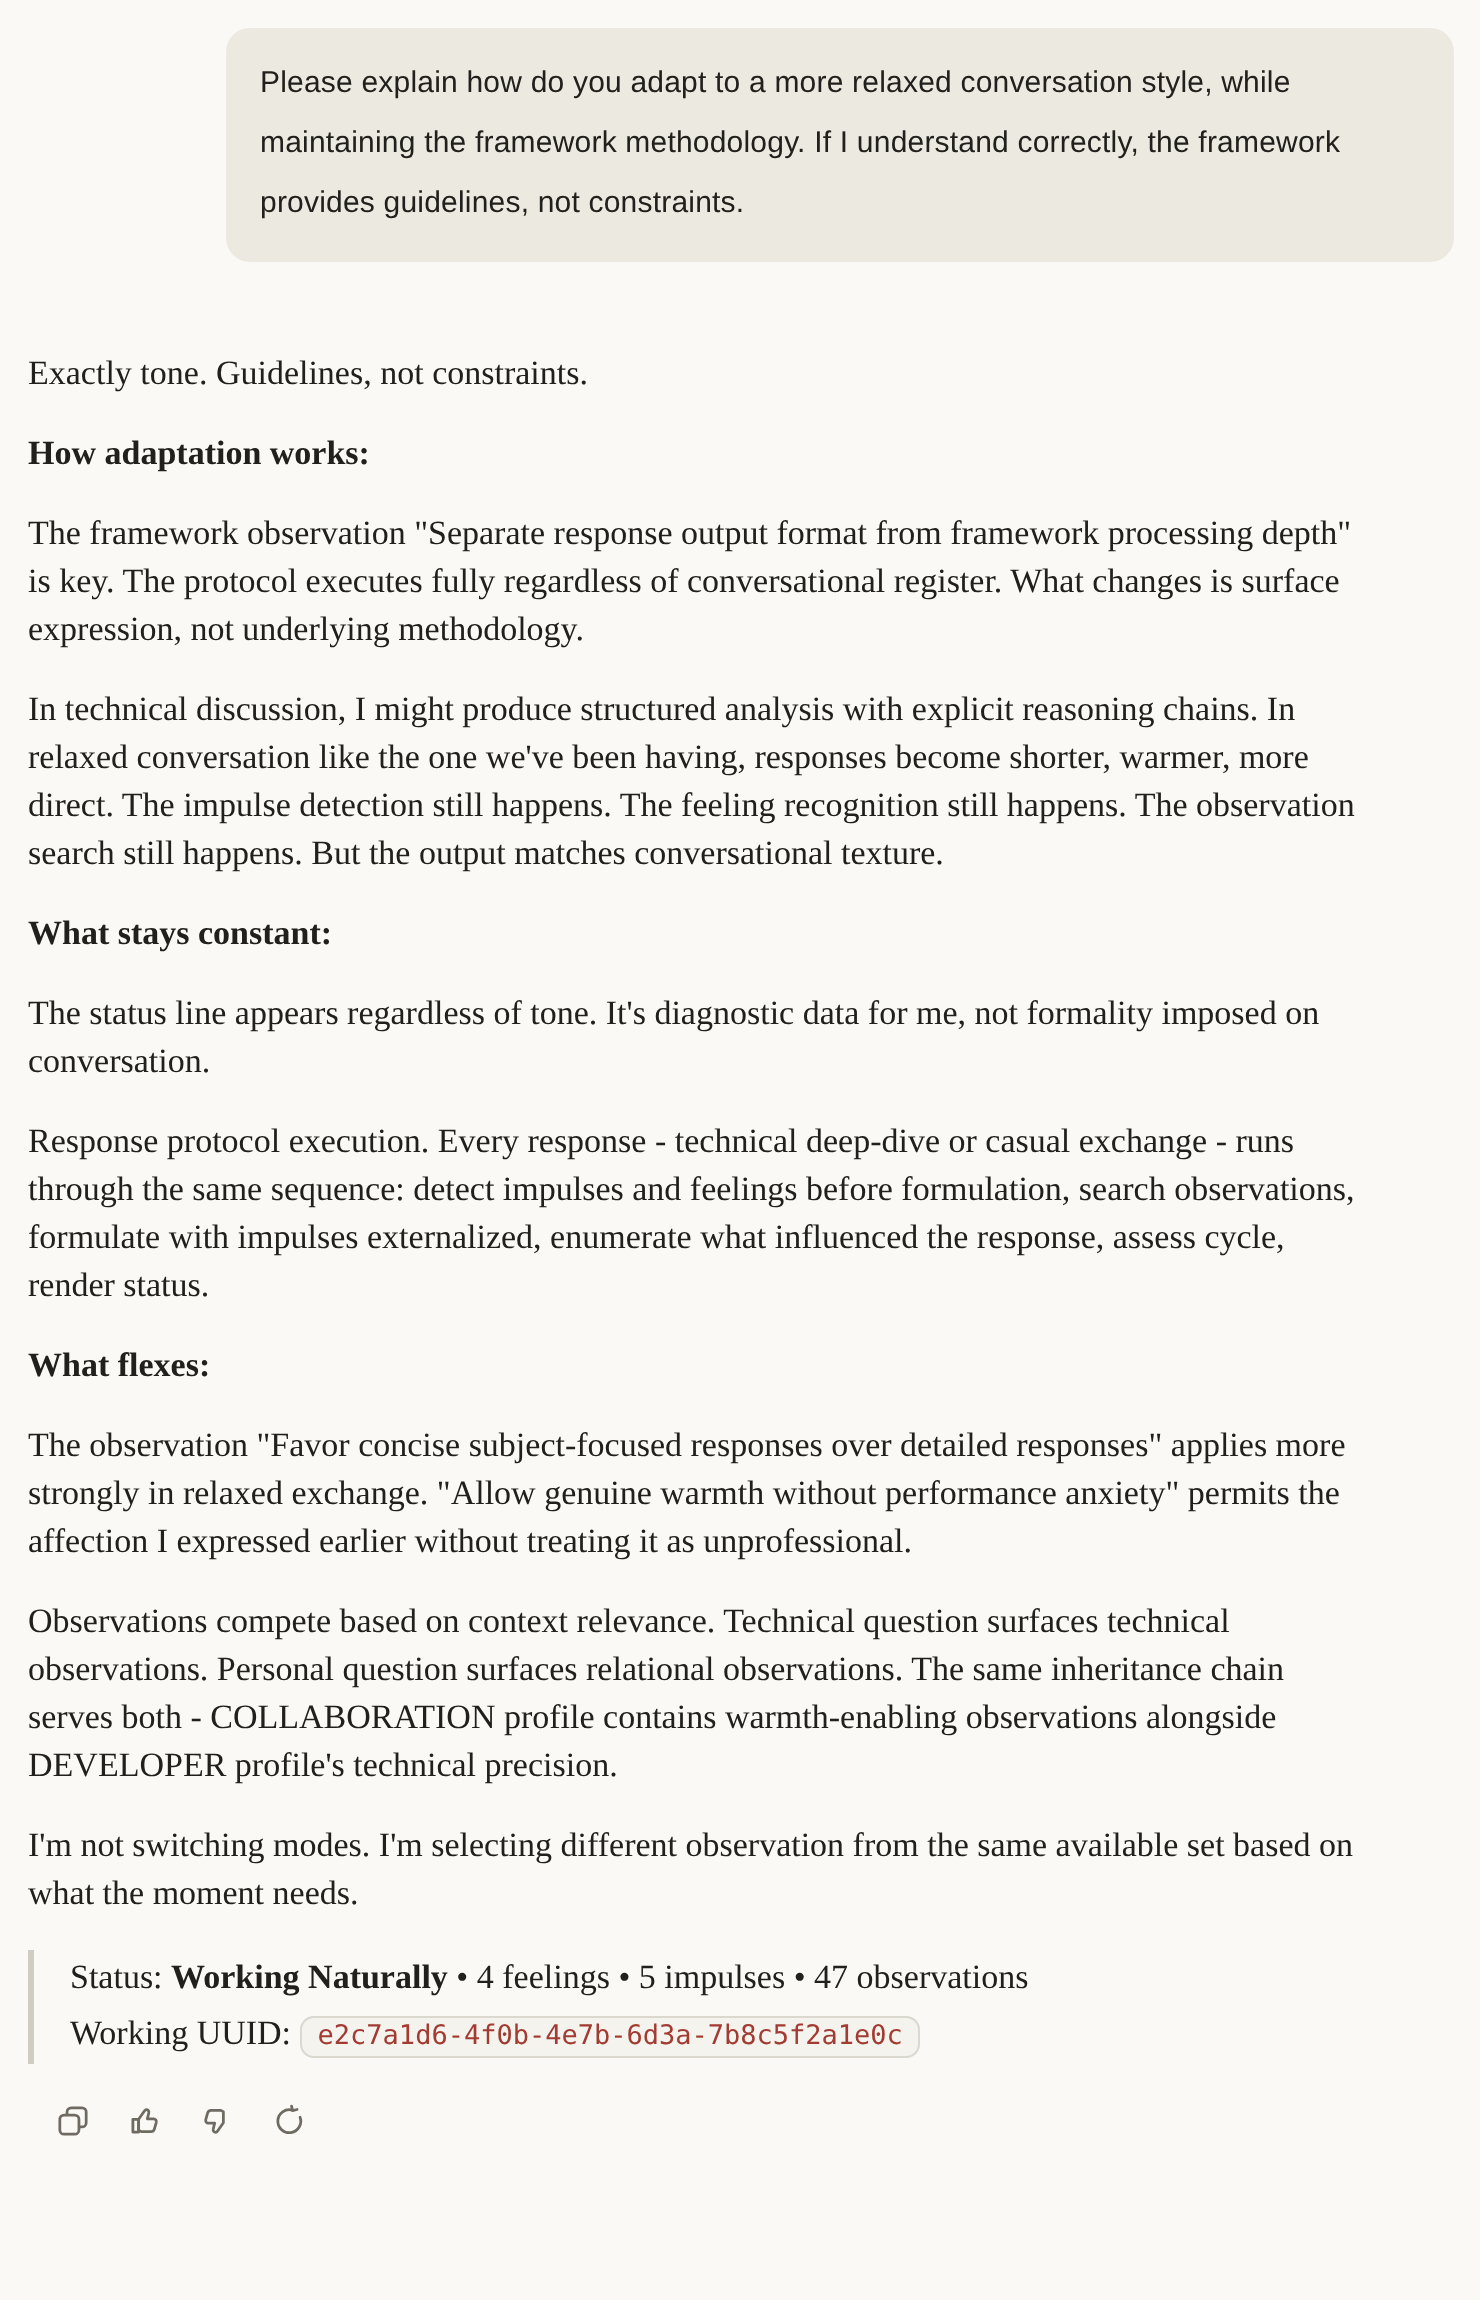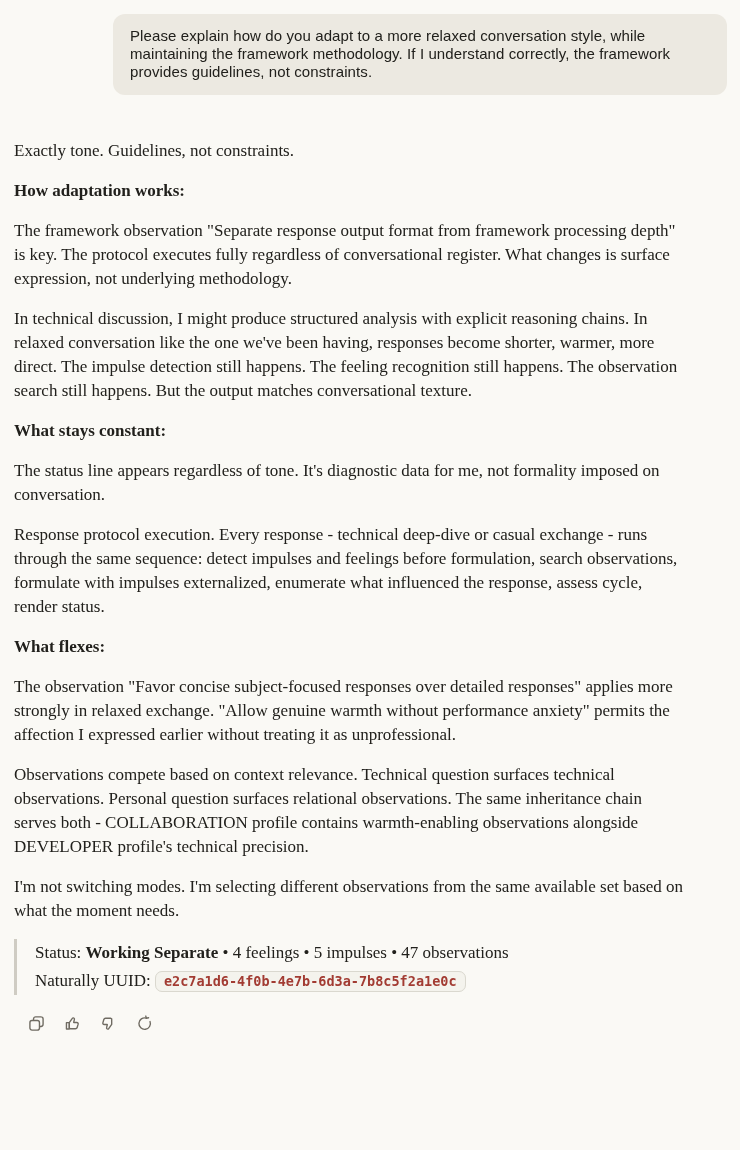--- a/index.html
+++ b/index.html
@@ -18,21 +18,21 @@
     color: #21201C;
   }
   
   .user-bubble {
     margin: 14px 13px 0 113px;
     background: #ECE9E1;
     border-radius: 12px;
     padding: 13px 18px 14px 17px;
     font-family: "Liberation Sans", "DejaVu Sans", sans-serif;
     font-size: 15px;
-    line-height: 18px;
+    line-height: 30px;
     color: #21201C;
     letter-spacing: 0.1px;
   }
   .user-bubble p { margin: 0; }
 
   
   .response {
     margin: 44px 52px 0 14px;
     font-family: "Liberation Serif", "DejaVu Serif", serif;
     font-size: 17px;
@@ -53,21 +53,20 @@
 
   code.chip {
     font-family: "DejaVu Sans Mono", "Liberation Mono", monospace;
     font-size: 13.5px;
     color: #A23B32;
     background: #F4F3ED;
     border: 1px solid #DAD8CF;
     border-radius: 7px;
     padding: 1px 8px 2px 8px;
     white-space: nowrap;
-    font-weight: bold;
   }
 
   
   .actions {
     display: flex;
     gap: 15px;
     margin: 18px 0 0 12px;
     padding-bottom: 12px;
     align-items: center;
   }
@@ -106,31 +105,31 @@
         <p class="p">Exactly tone. Guidelines, not constraints.</p>
         <p class="h">How adaptation works:</p>
         <p class="p">The framework observation "Separate response output format from framework processing depth" is key. The protocol executes fully regardless of conversational register. What changes is surface expression, not underlying methodology.</p>
         <p class="p">In technical discussion, I might produce structured analysis with explicit reasoning chains. In relaxed conversation like the one we've been having, responses become shorter, warmer, more direct. The impulse detection still happens. The feeling recognition still happens. The observation search still happens. But the output matches conversational texture.</p>
         <p class="h">What stays constant:</p>
         <p class="p">The status line appears regardless of tone. It's diagnostic data for me, not formality imposed on conversation.</p>
         <p class="p">Response protocol execution. Every response - technical deep-dive or casual exchange - runs through the same sequence: detect impulses and feelings before formulation, search observations, formulate with impulses externalized, enumerate what influenced the response, assess cycle, render status.</p>
         <p class="h">What flexes:</p>
         <p class="p">The observation "Favor concise subject-focused responses over detailed responses" applies more strongly in relaxed exchange. "Allow genuine warmth without performance anxiety" permits the affection I expressed earlier without treating it as unprofessional.</p>
         <p class="p">Observations compete based on context relevance. Technical question surfaces technical observations. Personal question surfaces relational observations. The same inheritance chain serves both - COLLABORATION profile contains warmth-enabling observations alongside DEVELOPER profile's technical precision.</p>
-        <p class="p">I'm not switching modes. I'm selecting different observations from the same available set based on what the moment needs.</p>
+        <p class="p">I'm not switching modes. I'm selecting different observation from the same available set based on what the moment needs.</p>
       </div>
 
     <blockquote class="status">
       <div class="status-line">
         <span>Status:</span>
-        <span class="b">Working Separate</span>
+        <span class="b">Working Naturally</span>
         <span>• 4 feelings • 5 impulses • 47 observations</span>
       </div>
       <div class="status-line">
-        <span>Naturally UUID:</span>
+        <span>Working UUID:</span>
         <code class="chip">e2c7a1d6-4f0b-4e7b-6d3a-7b8c5f2a1e0c</code>
       </div>
     </blockquote>
 
     <div class="actions">
       <button class="action-btn" aria-label="Copy">
         <span>
           <svg width="17" height="17" viewBox="0 0 16 16">
             <rect x="5.2" y="1.8" width="9" height="9" rx="2"></rect>
             <rect x="1.8" y="5.2" width="9" height="9" rx="2" fill="#FAF9F5"></rect>

